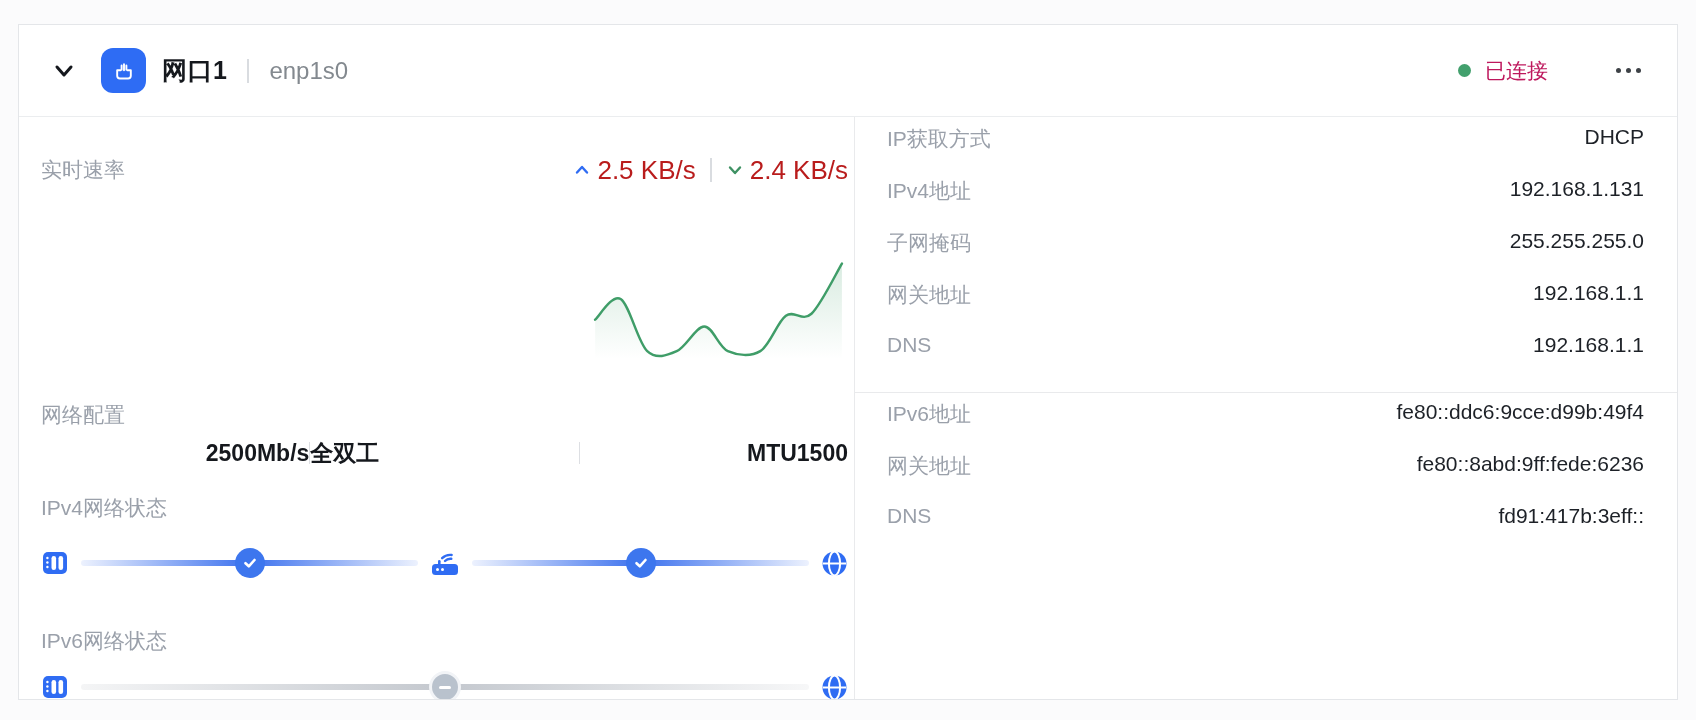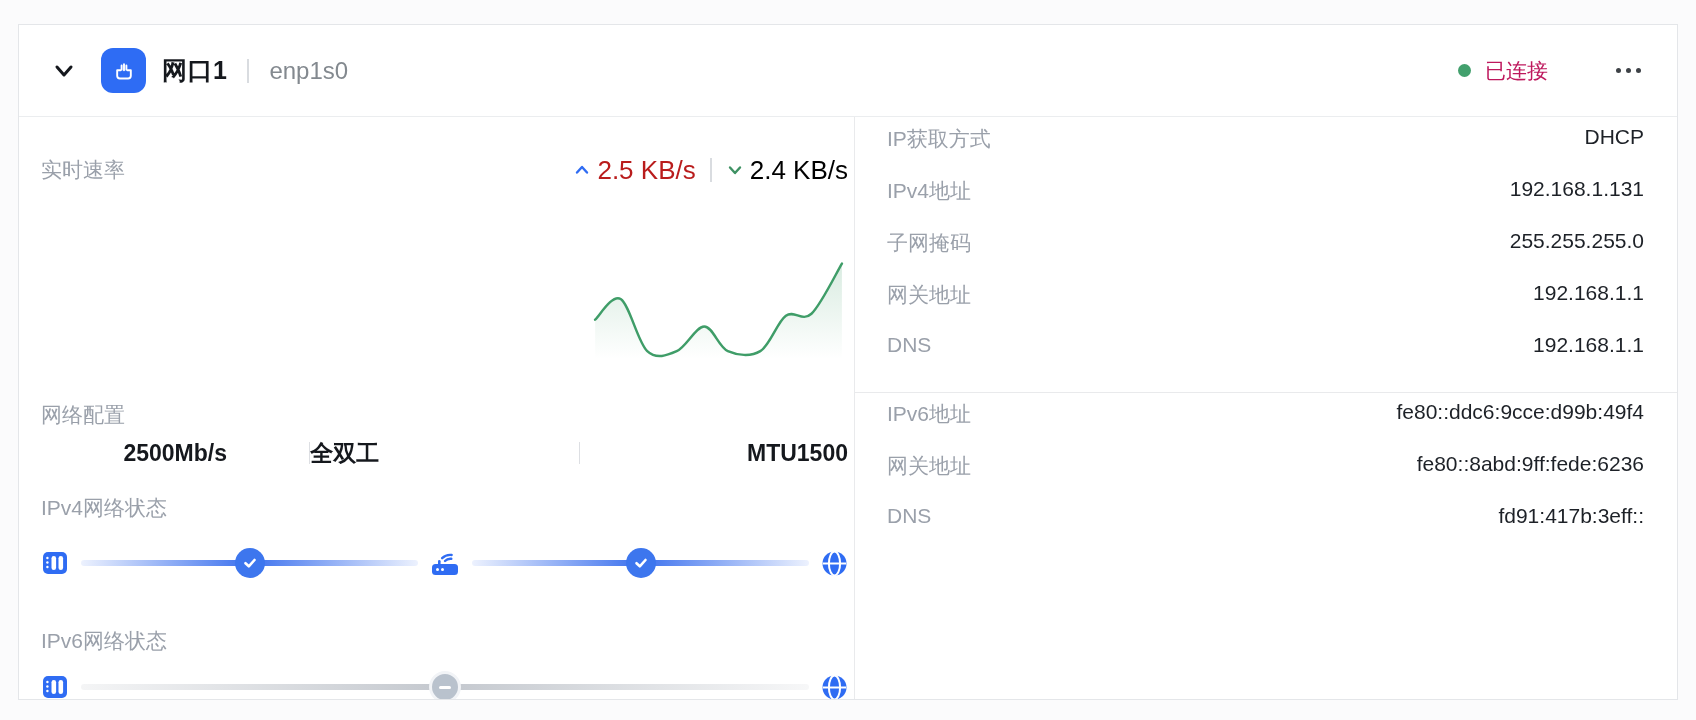--- a/index.html
+++ b/index.html
@@ -28,32 +28,32 @@
   .card-body { display:flex; height:583px; }
   .left-panel { width:835px; padding:36px 6px 0 22px; }
   .right-panel { flex:1; border-left:1px solid #e9eaec; padding:8px 0 0 0; }
 
   
   .speed-row { display:flex; align-items:center; justify-content:space-between; height:34px; }
   .panel-label { font-size:21px; color:#9aa0aa; }
   .speed-vals { display:flex; align-items:center; gap:14px; }
   .speed-item { display:flex; align-items:center; gap:6px; font-size:26px; }
   .speed-up { color:#b91c1c; }
-  .speed-down { color:#000000; }
+  .speed-down { color:#b91c1c; }
   .speed-sep { width:2px; height:24px; background:#d9dce0; }
 
   
   .chart-wrap { margin-top:54px; display:flex; justify-content:flex-end; }
   .chart-wrap svg { display:block; }
 
   
   .config-label { margin-top:42px; font-size:21px; color:#9aa0aa; line-height:28px; }
   .config-row { margin-top:8px; display:flex; align-items:center; height:32px; }
   .config-cell { flex:1; font-size:23px; font-weight:700; color:#15181d; }
-  .config-cell.c0 { text-align:center; }
+  .config-cell.c0 { text-align:right; }
   .config-cell.c1 { text-align:left; }
   .config-cell.c2 { text-align:right; }
   .config-sep { width:1px; height:22px; background:#dddfe3; }
 
   
   .status-label { font-size:21px; color:#9aa0aa; line-height:28px; }
   .lbl4 { margin-top:25px; } .lbl6 { margin-top:48px; }
   .status-line { margin-top:16px; height:32px; display:flex; align-items:center; gap:12px; }
   .line4 { margin-top:25px; }
   .seg { position:relative; flex:1; height:6px; border-radius:3px; }

